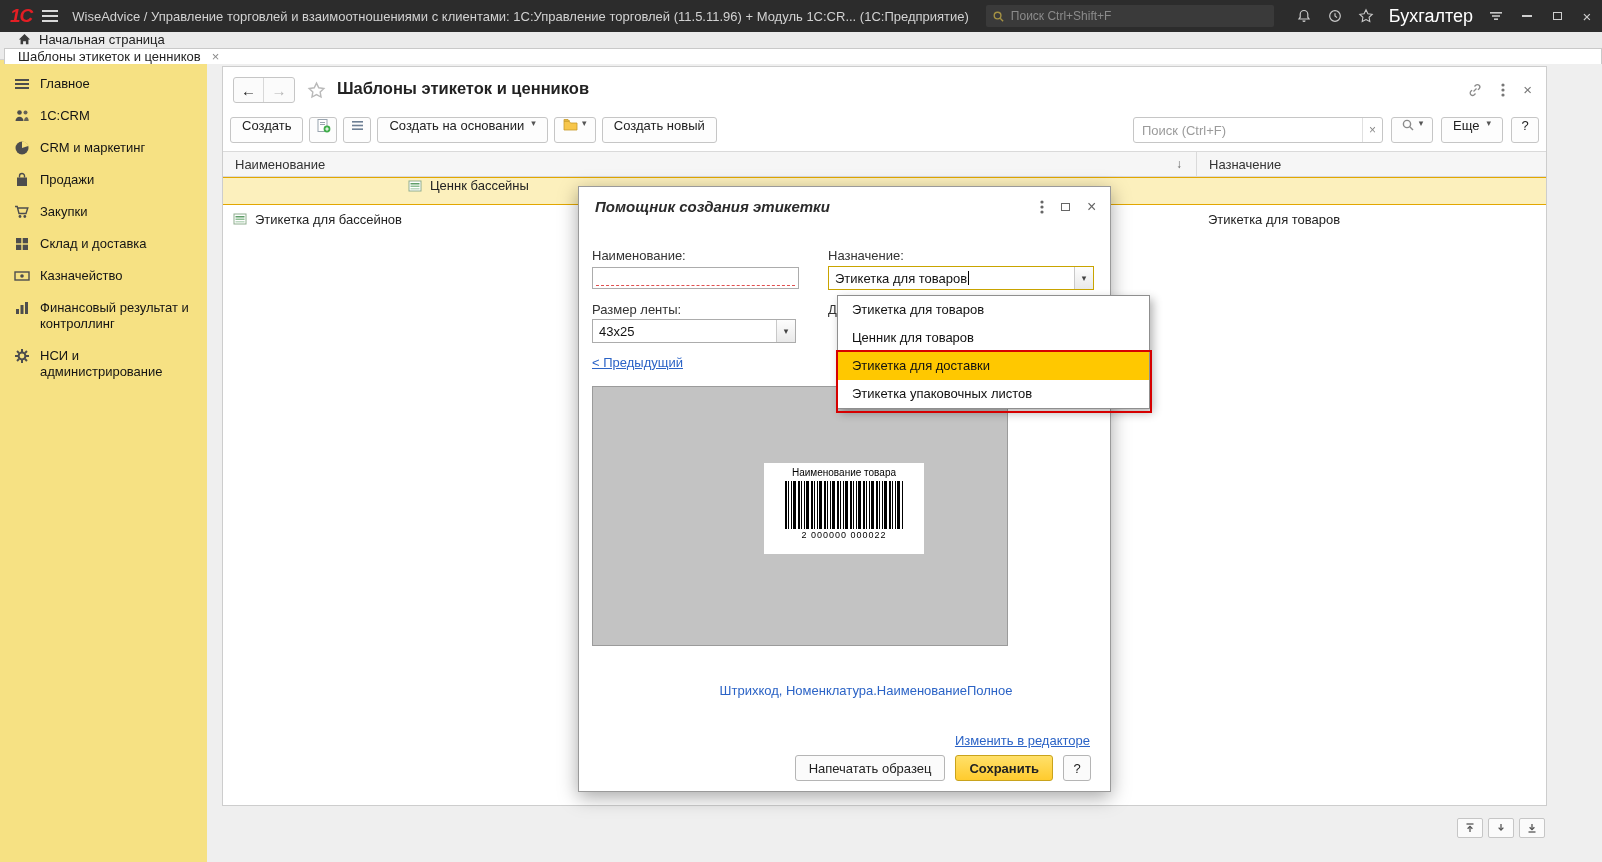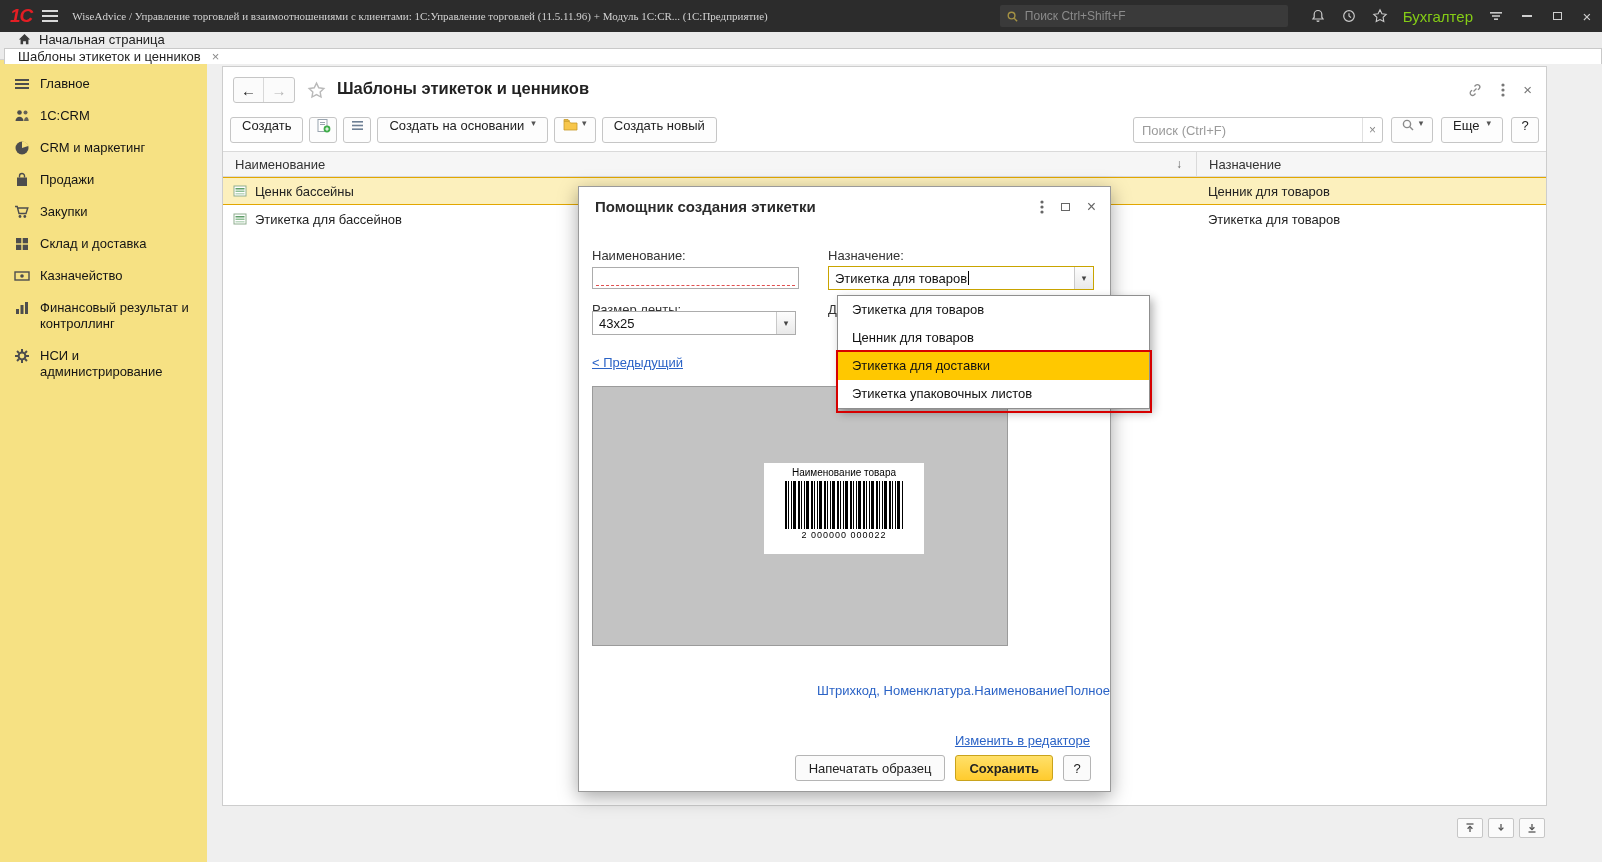--- a/index.html
+++ b/index.html
@@ -4,26 +4,26 @@
 <style>
   * { margin:0; padding:0; box-sizing:border-box; }
   html,body { width:1602px; height:862px; overflow:hidden; }
   body { font-family:"Liberation Sans", sans-serif; font-size:13px; background:#efefef; position:relative; color:#222; }
 
   
   .topbar { position:absolute; top:0; left:0; right:0; height:32px; background:#2c2c2c; display:flex; align-items:center; z-index:50; }
   .logo { color:#e31e24; font-weight:bold; font-style:italic; font-size:19px; margin:0 10px 0 10px; letter-spacing:-1px; }
   .burger { width:16px; display:flex; flex-direction:column; gap:3px; margin-right:14px; cursor:pointer; }
   .burger div { height:2px; background:#d8d8d8; }
-  .tb-title { color:#d2d2d2; font-size:11px; white-space:nowrap; overflow:hidden;font-family:Liberation Serif, serif; }
+  .tb-title { color:#d2d2d2; font-size:13px; white-space:nowrap; overflow:hidden; }
   .tb-search { margin-left:auto; width:288px; height:22px; background:#3a3a3a; border-radius:2px; display:flex; align-items:center; padding:0 6px; gap:6px; flex-shrink:0; }
   .tb-search input { flex:1; background:transparent; border:none; outline:none; color:#d8d8d8; font-size:12px; font-family:inherit; }
   .tb-search input::placeholder { color:#8b8b8b; }
   .tb-icons { display:flex; align-items:center; gap:15px; margin:0 8px 0 22px; }
-  .tb-user { color:#84cc16; font-size:15px; }
+  .tb-user { color:#ffffff; font-size:18px; }
   .win-controls { display:flex; }
   .win-btn { width:30px; height:32px; display:flex; align-items:center; justify-content:center; color:#cfcfcf; cursor:pointer; }
   .min-glyph { width:10px; height:2px; background:#cfcfcf; }
   .max-glyph { width:9px; height:8px; border:1px solid #cfcfcf; }
   .close-glyph { font-size:15px; line-height:1; }
 
   
   .tabbar { position:absolute; top:32px; left:0; right:0; height:28px; background:#ebebeb; border-bottom:1px solid #d2d2d2; display:flex; align-items:stretch; z-index:40; padding-left:4px;flex-direction:column; }
   .tab { display:flex; align-items:center; gap:7px; padding:0 13px; font-size:13px; color:#222; cursor:pointer; }
   .tab.active { background:#fff; border:1px solid #c9c9c9; border-bottom:none; margin-top:1px; }
@@ -57,30 +57,30 @@
   .lsearch { width:250px; height:26px; border:1px solid #c6c6c6; border-radius:3px; background:#fff; display:flex; align-items:center; }
   .lsearch input { flex:1; border:none; outline:none; font-size:13px; font-family:inherit; padding:0 8px; color:#222; min-width:0; }
   .lsearch input::placeholder { color:#9b9b9b; }
   .lsearch .clr { width:20px; text-align:center; color:#8a8a8a; font-size:12px; cursor:pointer; border-left:1px solid #e0e0e0; align-self:stretch; display:flex; align-items:center; justify-content:center; }
 
   .grid-head { display:flex; height:26px; background:#f6f6f6; border-top:1px solid #dadada; border-bottom:1px solid #dadada; align-items:center; color:#333; }
   .gh-col1 { width:973px; display:flex; align-items:center; padding-left:12px; }
   .gh-sort { margin-left:auto; padding-right:14px; color:#666; font-size:12px; }
   .gh-col2 { flex:1; border-left:1px solid #dadada; padding-left:12px; align-self:stretch; display:flex; align-items:center; }
   .grid-row { display:flex; height:28px; align-items:center; cursor:pointer; }
-  .grid-row.sel { background:#fcf0bd; border-top:1px solid #e2a700; border-bottom:1px solid #e2a700; }
+  .grid-row.sel { background:#fcf0bd; border-top:1px solid #e2a700; border-bottom:1px solid #e2a700;flex-direction:column; }
   .gr-col1 { width:973px; display:flex; align-items:center; gap:8px; padding-left:10px; }
   .gr-col2 { flex:1; padding-left:12px; }
 
   .footer-nav { position:absolute; right:57px; bottom:24px; display:flex; gap:5px; }
   .fn-btn { width:26px; height:20px; background:#fbfbfb; border:1px solid #c6c6c6; border-radius:2px; display:flex; align-items:center; justify-content:center; cursor:pointer; }
 
   
   .dialog { position:absolute; left:578px; top:186px; width:533px; height:606px; background:#fff; border:1px solid #9a9a9a; box-shadow:0 5px 18px rgba(0,0,0,.35); z-index:100; }
-  .dlg-titlebar { display:flex; align-items:center; padding:11px 14px 0 16px; }
+  .dlg-titlebar { display:flex; align-items:center; padding:11px 14px 0 16px;font-style:italic; }
   .dlg-title { font-size:15px; font-weight:bold; color:#2b2b2b; }
   .dlg-controls { margin-left:auto; display:flex; align-items:center; gap:17px; color:#666; }
   .dlg-max { width:9px; height:8px; border:1px solid #666; cursor:pointer; }
   .dlg-x { font-size:16px; cursor:pointer; line-height:1; }
   .dlg-label { position:absolute; font-size:13px; color:#333; }
   .fld-name { position:absolute; left:13px; top:80px; width:207px; height:22px; border:1px solid #acacac; }
   .fld-name input { width:100%; height:100%; border:none; outline:none; font-family:inherit; font-size:13px; padding:0 5px; }
   .req-line { position:absolute; left:3px; right:3px; bottom:2px; border-bottom:1px dashed #e05050; pointer-events:none; }
   .combo { position:absolute; height:24px; border:1px solid #acacac; background:#fff; display:flex; align-items:stretch; }
   .combo.focus { border-color:#c9a400; }
@@ -95,21 +95,21 @@
   .dd-item.hl { background:#ffc800; }
   .dd-annot { position:absolute; left:-2px; right:-3px; top:54px; height:63px; border:2px solid #d60000; pointer-events:none; }
 
   .preview { position:absolute; left:13px; top:199px; width:416px; height:260px; background:#c3c3c3; border:1px solid #9b9b9b; }
   .label-card { position:absolute; left:171px; top:76px; width:160px; height:91px; background:#fff; }
   .lc-name { font-size:10px; text-align:center; padding-top:4px; color:#000; }
   .barcode { width:118px; height:48px; margin:3px auto 0;
     background:repeating-linear-gradient(90deg,#000 0px,#000 2px,#fff 2px,#fff 3px,#000 3px,#000 4px,#fff 4px,#fff 6px,#000 6px,#000 7px,#fff 7px,#fff 8px,#000 8px,#000 11px,#fff 11px,#fff 13px); }
   .lc-num { font-size:9px; text-align:center; margin-top:1px; letter-spacing:1px; color:#000; }
 
-  .fields-link { position:absolute; left:0; right:0; top:496px; text-align:right;margin-left:43px; }
+  .fields-link { position:absolute; left:0; right:0; top:496px; text-align:center;margin-left:43px; }
   .edit-link { position:absolute; right:20px; top:546px; }
   .dlg-footer { position:absolute; right:19px; top:568px; display:flex; gap:10px; }
   .dbtn { height:26px; background:#fbfbfb; border:1px solid #b5b5b5; border-radius:3px; font-size:13px; padding:0 13px; display:inline-flex; align-items:center; cursor:pointer; color:#222; }
   .dbtn.save { background:linear-gradient(#ffe06a,#ffcb2e); border-color:#c9a31c; font-weight:bold; }
   .dbtn.help { width:28px; padding:0; justify-content:center; }
 </style>
 </head>
 <body>
 
 <div class="topbar">
@@ -424,21 +424,21 @@
   <span class="combo focus" style="left:249px; top:79px; width:266px;">
     <span class="combo-val">
         <span>Этикетка для товаров</span>
         <span class="caret-bar"></span>
       </span>
     <span class="combo-btn">▾</span>
   </span>
 
   <span class="dlg-label" style="left:13px; top:115px;">Размер ленты:</span>
   <span class="dlg-label" style="left:249px; top:115px;">Д</span>
-  <span class="combo" style="left:13px; top:124px; width:204px;">
+  <span class="combo" style="left:13px; top:132px; width:204px;">
     <span class="combo-val">
         <span>43x25</span>
       </span>
     <span class="combo-btn">▾</span>
   </span>
 
   <span class="link u" style="position:absolute; left:13px; top:168px;">&lt; Предыдущий</span>
 
   <div class="dd">
     <div class="dd-item">Этикетка для товаров</div>

